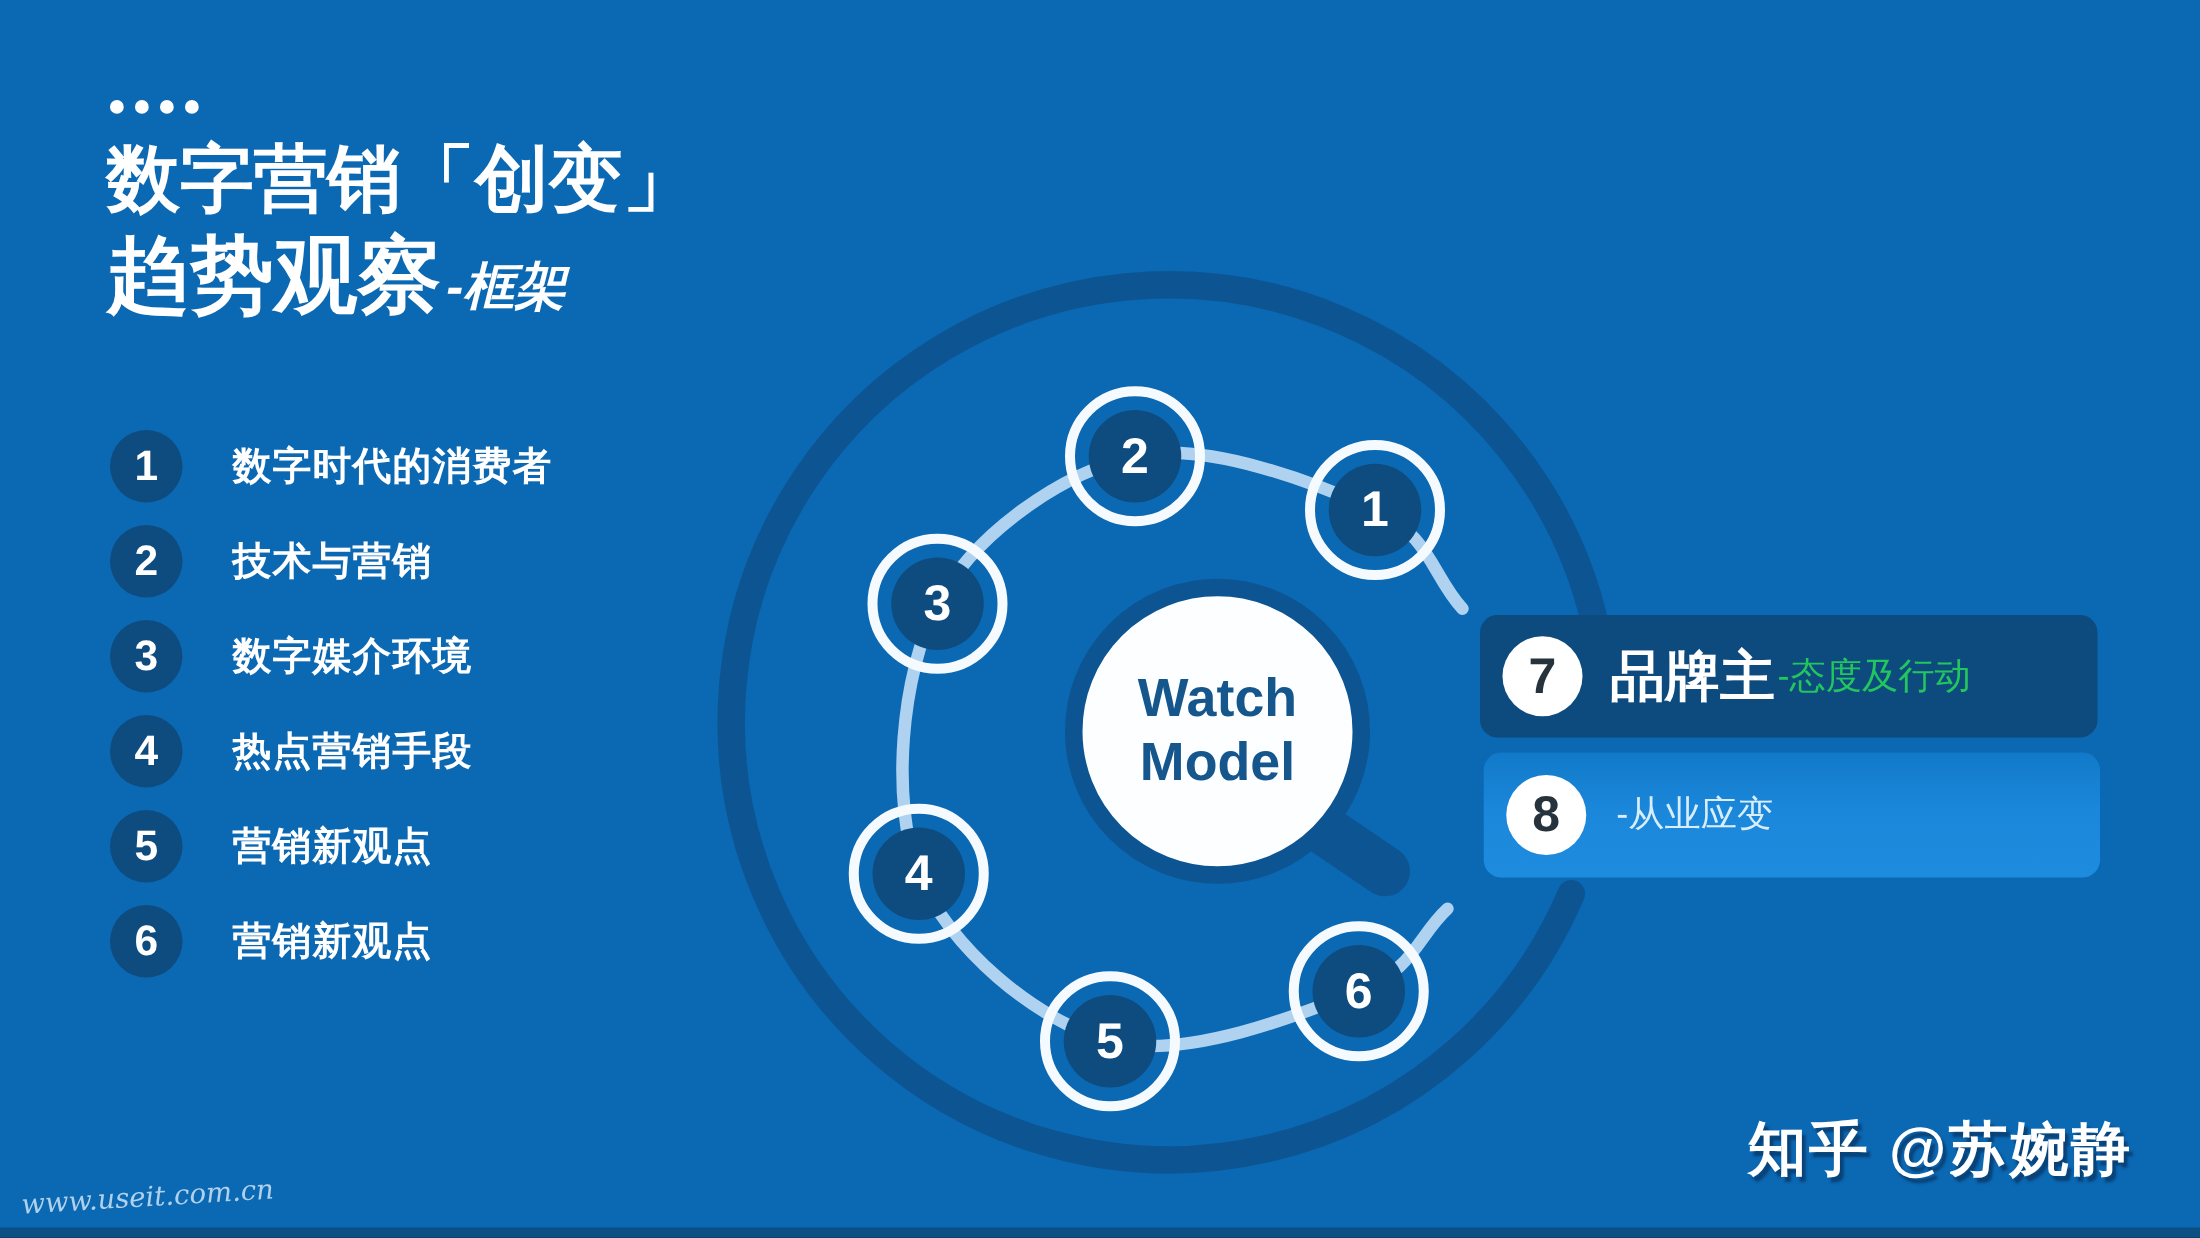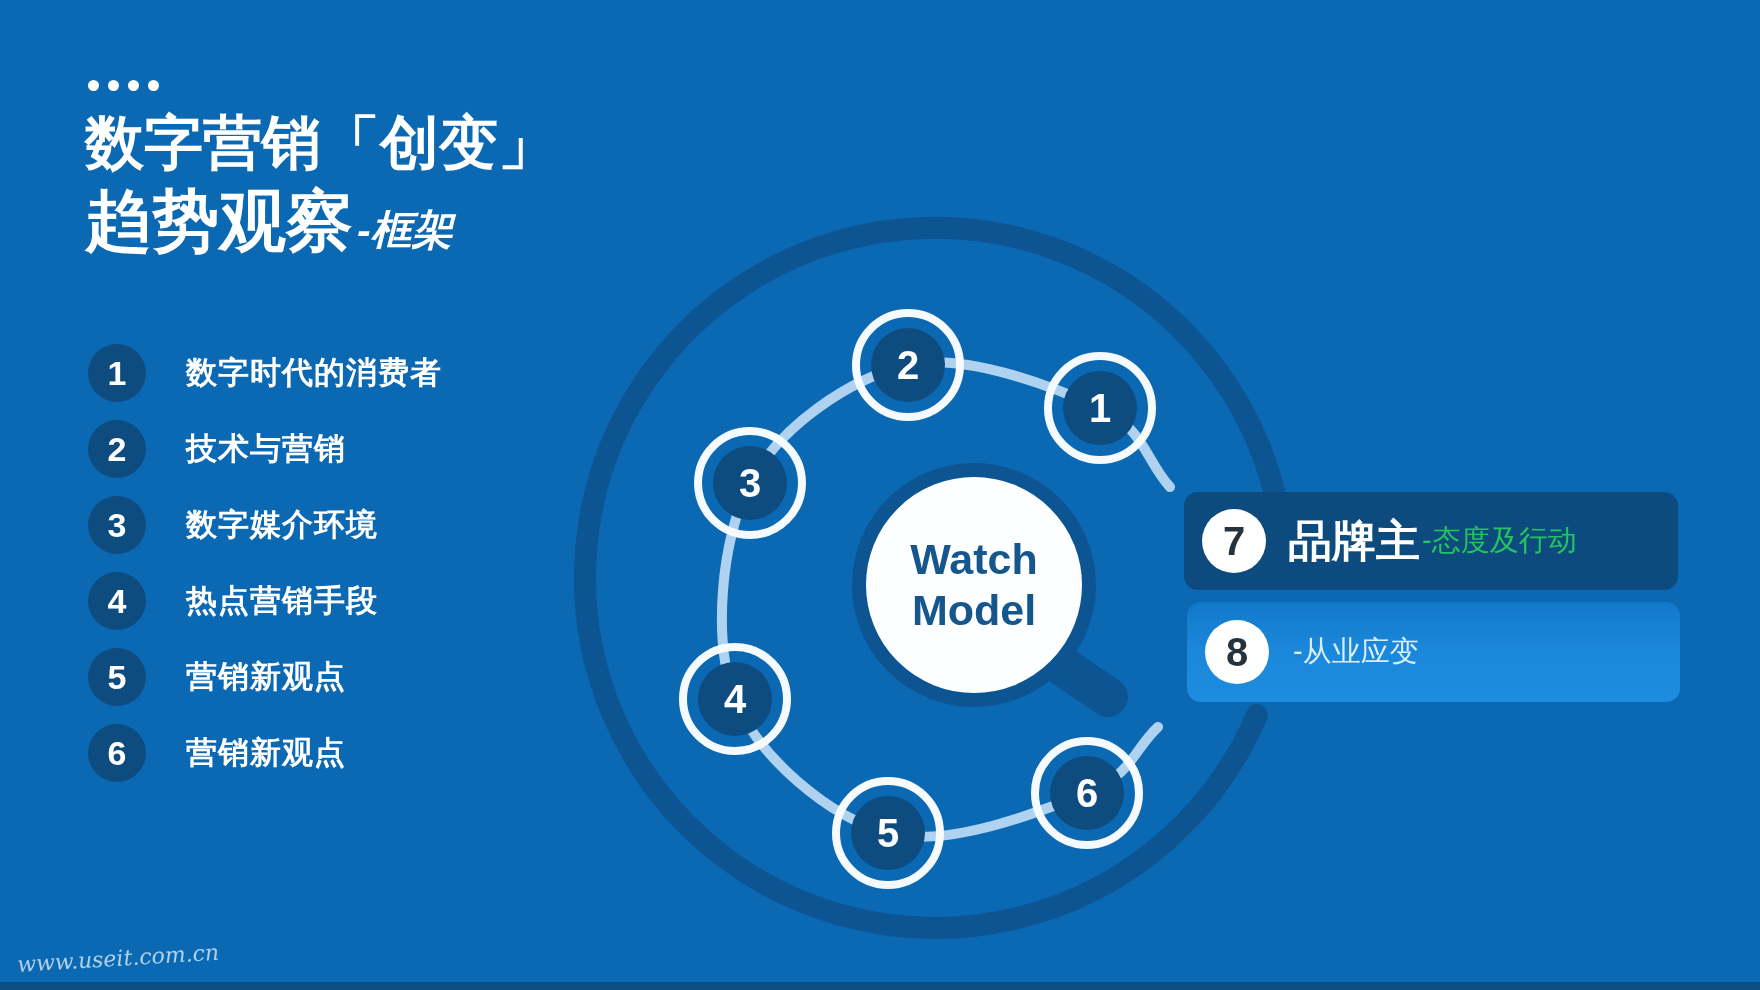--- a/index.html
+++ b/index.html
@@ -138,15 +138,16 @@
     <div class="wbadge">7</div>
     <span class="btitle">品牌主</span>
     <span class="bsub">-态度及行动</span>
   </div>
   <div class="rbox b8">
     <div class="wbadge">8</div>
     <span class="bsub">-从业应变</span>
   </div>
 
   <div class="site-mark">www.useit.com.cn</div>
+  <div class="credit">知乎 @苏婉静</div>
   <div class="bottom-bar"></div>
 
 </div>
 
 </body></html>

